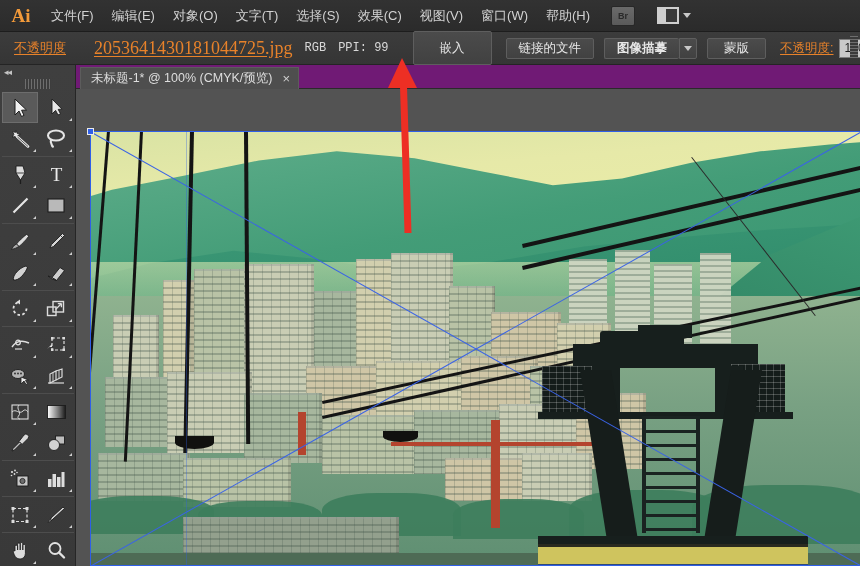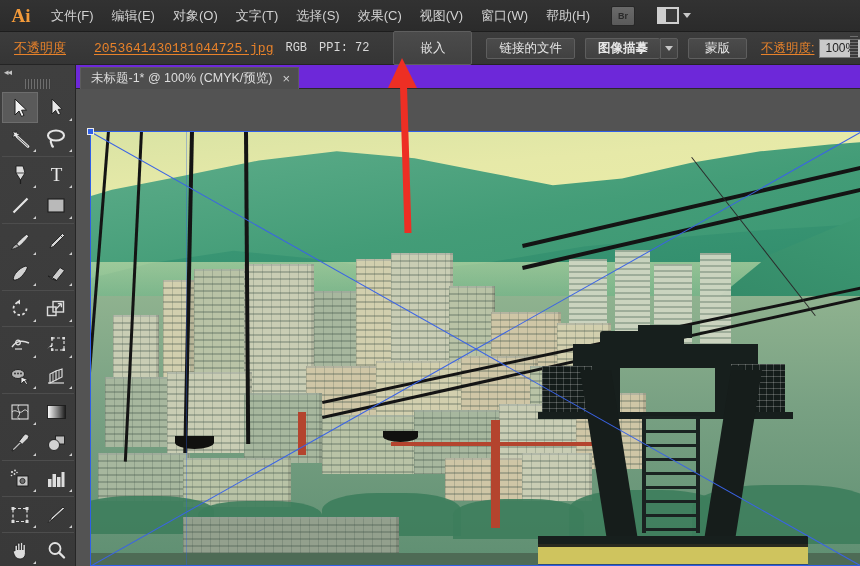--- a/index.html
+++ b/index.html
@@ -59,23 +59,23 @@
   }
   .grip {
     width: 10px; height: 21px; margin: 0 6px 0 4px;
     background: repeating-linear-gradient(to bottom,#6e6e6e 0 1px,#3a3a3a 1px 3px);
   }
   .ctl-link-label {
     color: #e8822a; font-size: 13px; text-decoration: underline;
     text-underline-offset: 2px; margin-left: 4px; white-space: nowrap;
   }
   .ctl-filename {
-    color: #e8822a; font-size: 13px; text-decoration: underline;
+    color: #e8822a; font-size: 18px; text-decoration: underline;
     text-underline-offset: 2px; margin-left: 28px;
-    font-family: Liberation Mono, monospace;
+    font-family: Liberation Serif, serif;
     white-space: nowrap;
   }
   .ctl-meta {
     color: #d8d8d8; font-size: 12px; margin-left: 12px; white-space: nowrap;
     font-family: "Liberation Mono","DejaVu Sans Mono", monospace;
   }
   .ctl-btn {
     height: 21px; padding: 0 14px; margin-left: 10px;
     background: linear-gradient(#4b4b4b,#414141);
     border: 1px solid #5e5e5e; border-radius: 2px;
@@ -104,21 +104,21 @@
   }
   .ctl-right-grip {
     position: absolute; right: 2px; top: 4px;
     width: 8px; height: 22px;
     background: repeating-linear-gradient(to bottom,#6e6e6e 0 1px,#3a3a3a 1px 3px);
   }
 
   
   .tabbar {
     position: absolute; left: 76px; top: 65px; width: 784px; height: 24px;
-    background: #6d28d9; border-bottom: 1px solid #2a2a2a;
+    background: #701a75; border-bottom: 1px solid #2a2a2a;
   }
   .doc-tab {
     position: absolute; left: 4px; top: 2px; height: 22px;
     padding: 0 8px 0 10px;
     background: #4e4e4e; border: 1px solid #5c5c5c; border-bottom: none;
     display: flex; align-items: center; gap: 10px;
   }
   .doc-tab-title { color: #dedede; font-size: 12.5px; white-space: nowrap; }
   .doc-tab-close { color: #cfcfcf; font-size: 13px; line-height: 1; }
 
@@ -293,21 +293,21 @@
         </div>
       <div class="tri-down"></div>
     </div>
   </div>
 
   <div class="controlbar">
     <div class="grip"></div>
     <div class="ctl-link-label">不透明度</div>
     <div class="ctl-filename">2053641430181044725.jpg</div>
     <div class="ctl-meta">RGB</div>
-    <div class="ctl-meta">PPI: 72</div>
+    <div class="ctl-meta">PPI: 99</div>
     <div class="ctl-btn" style="margin-left:24px;padding:16px 26px;">嵌入</div>
     <div class="ctl-btn wide" style="margin-left:14px;padding:0 12px;">链接的文件</div>
     <div class="ctl-split">
       <div class="ctl-btn wide" style="padding:0 12px;">图像描摹</div>
       <div class="ctl-drop">
         <div class="tri-down"></div>
       </div>
     </div>
     <div class="ctl-btn wide" style="padding:0 16px;">蒙版</div>
     <div class="ctl-opacity-label">不透明度:</div>

